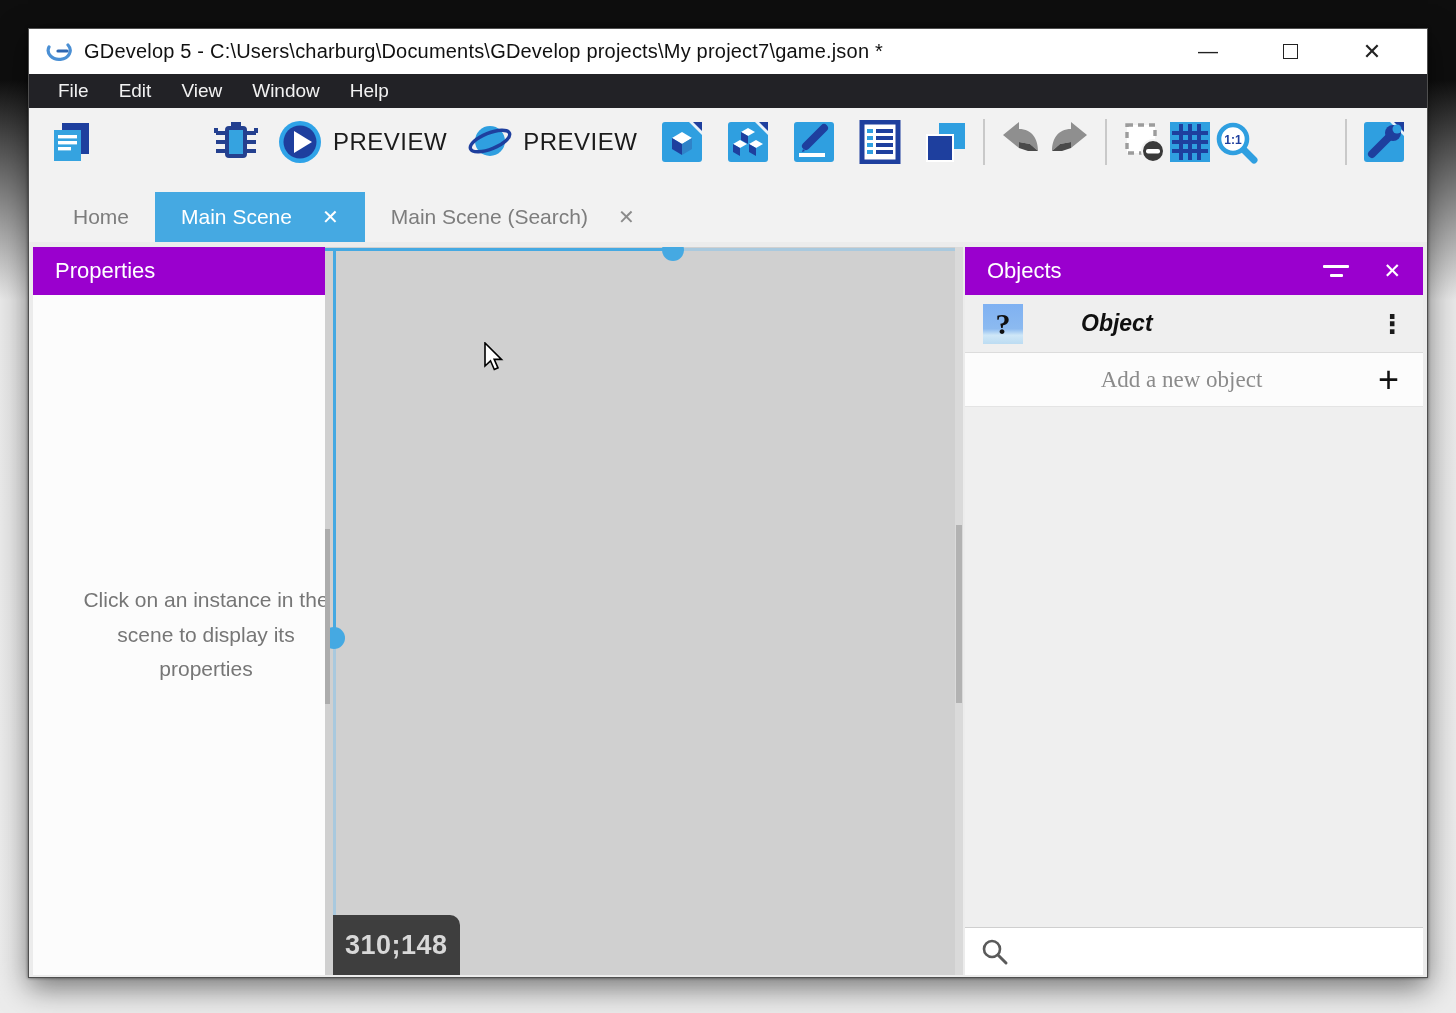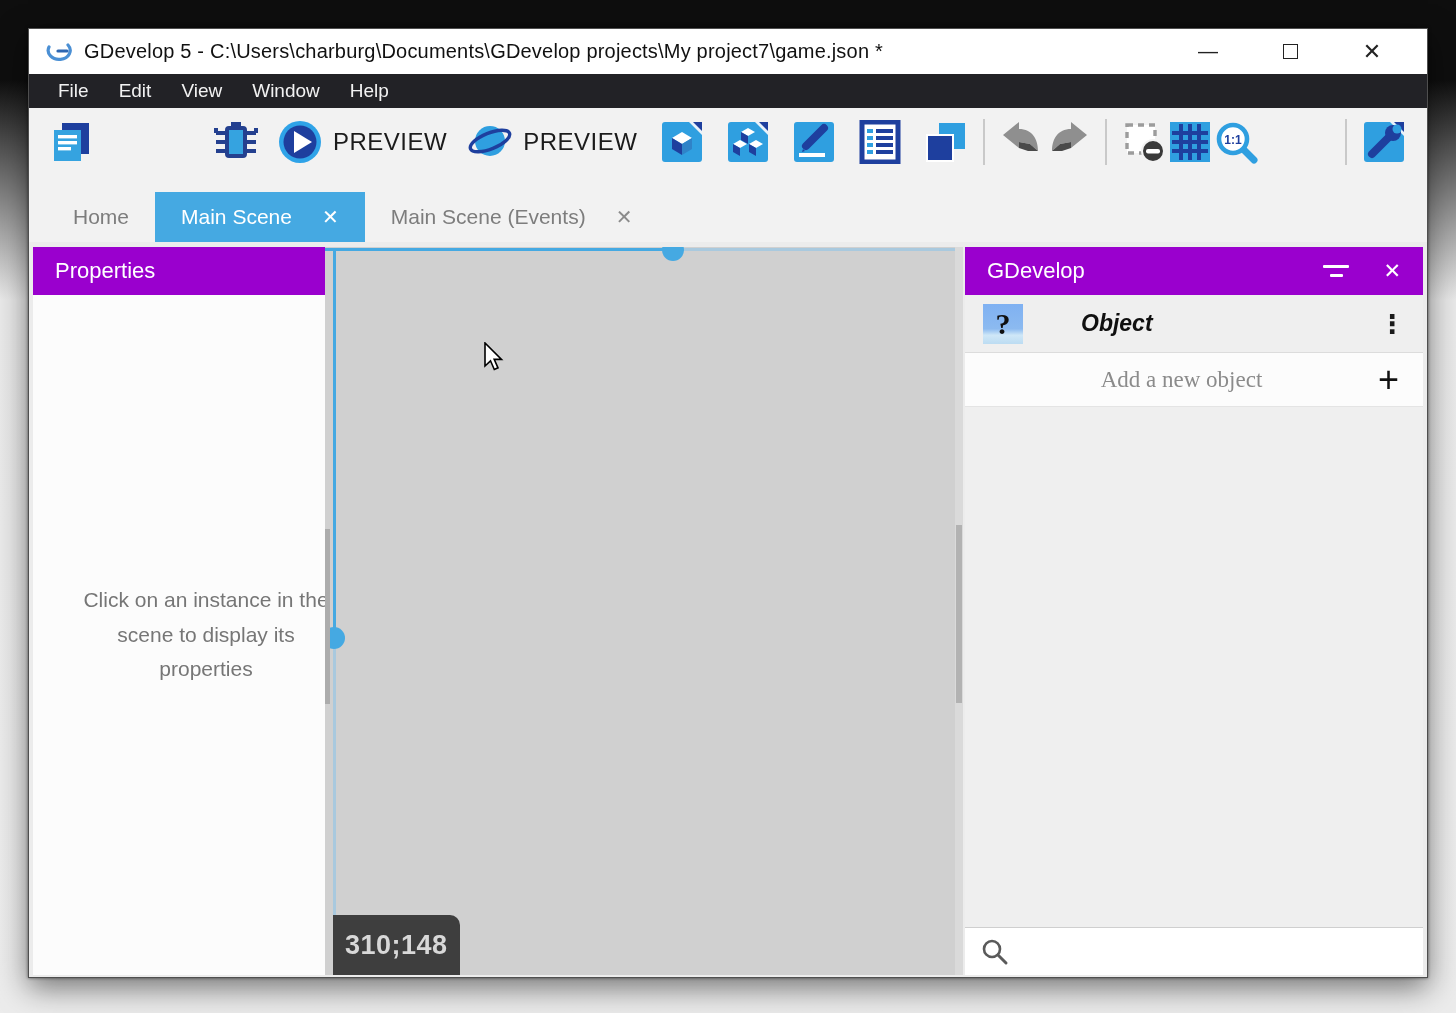--- a/index.html
+++ b/index.html
@@ -283,21 +283,21 @@
 
   <div class="tabbar">
     <div class="tab">
       <span>Home</span>
     </div>
     <div class="tab active">
       <span>Main Scene</span>
       <span class="tab-close">✕</span>
     </div>
     <div class="tab">
-      <span>Main Scene (Events)</span>
+      <span>Main Scene (Search)</span>
       <span class="tab-close">✕</span>
     </div>
   </div>
 
   <div class="content">
 
     <div class="props">
       <div class="panel-header">
         <span>Properties</span>
         <span class="hdr-close">✕</span>
@@ -320,21 +320,21 @@
       <div class="c-scroll-track"></div>
       <div class="c-scroll-thumb"></div>
       <svg class="cursor" viewBox="0 0 26 30">
         <polygon points="2,1 2,24 7.5,18.8 11.3,27.5 15,25.8 11.2,17.4 18.5,17.4" fill="#ffffff" stroke="#000000" stroke-width="1.6"></polygon>
       </svg>
       <div class="coord-badge">310;148</div>
     </div>
 
     <div class="objects">
       <div class="panel-header">
-        <span>GDevelop</span>
+        <span>Objects</span>
         <span class="filter-icon">
             <i></i>
             <i></i>
           </span>
         <span style="font-size:21px;">✕</span>
       </div>
       <div class="object-row">
         <div class="obj-thumb">?</div>
         <div class="obj-name">Object</div>
         <div class="obj-more">⋮</div>

